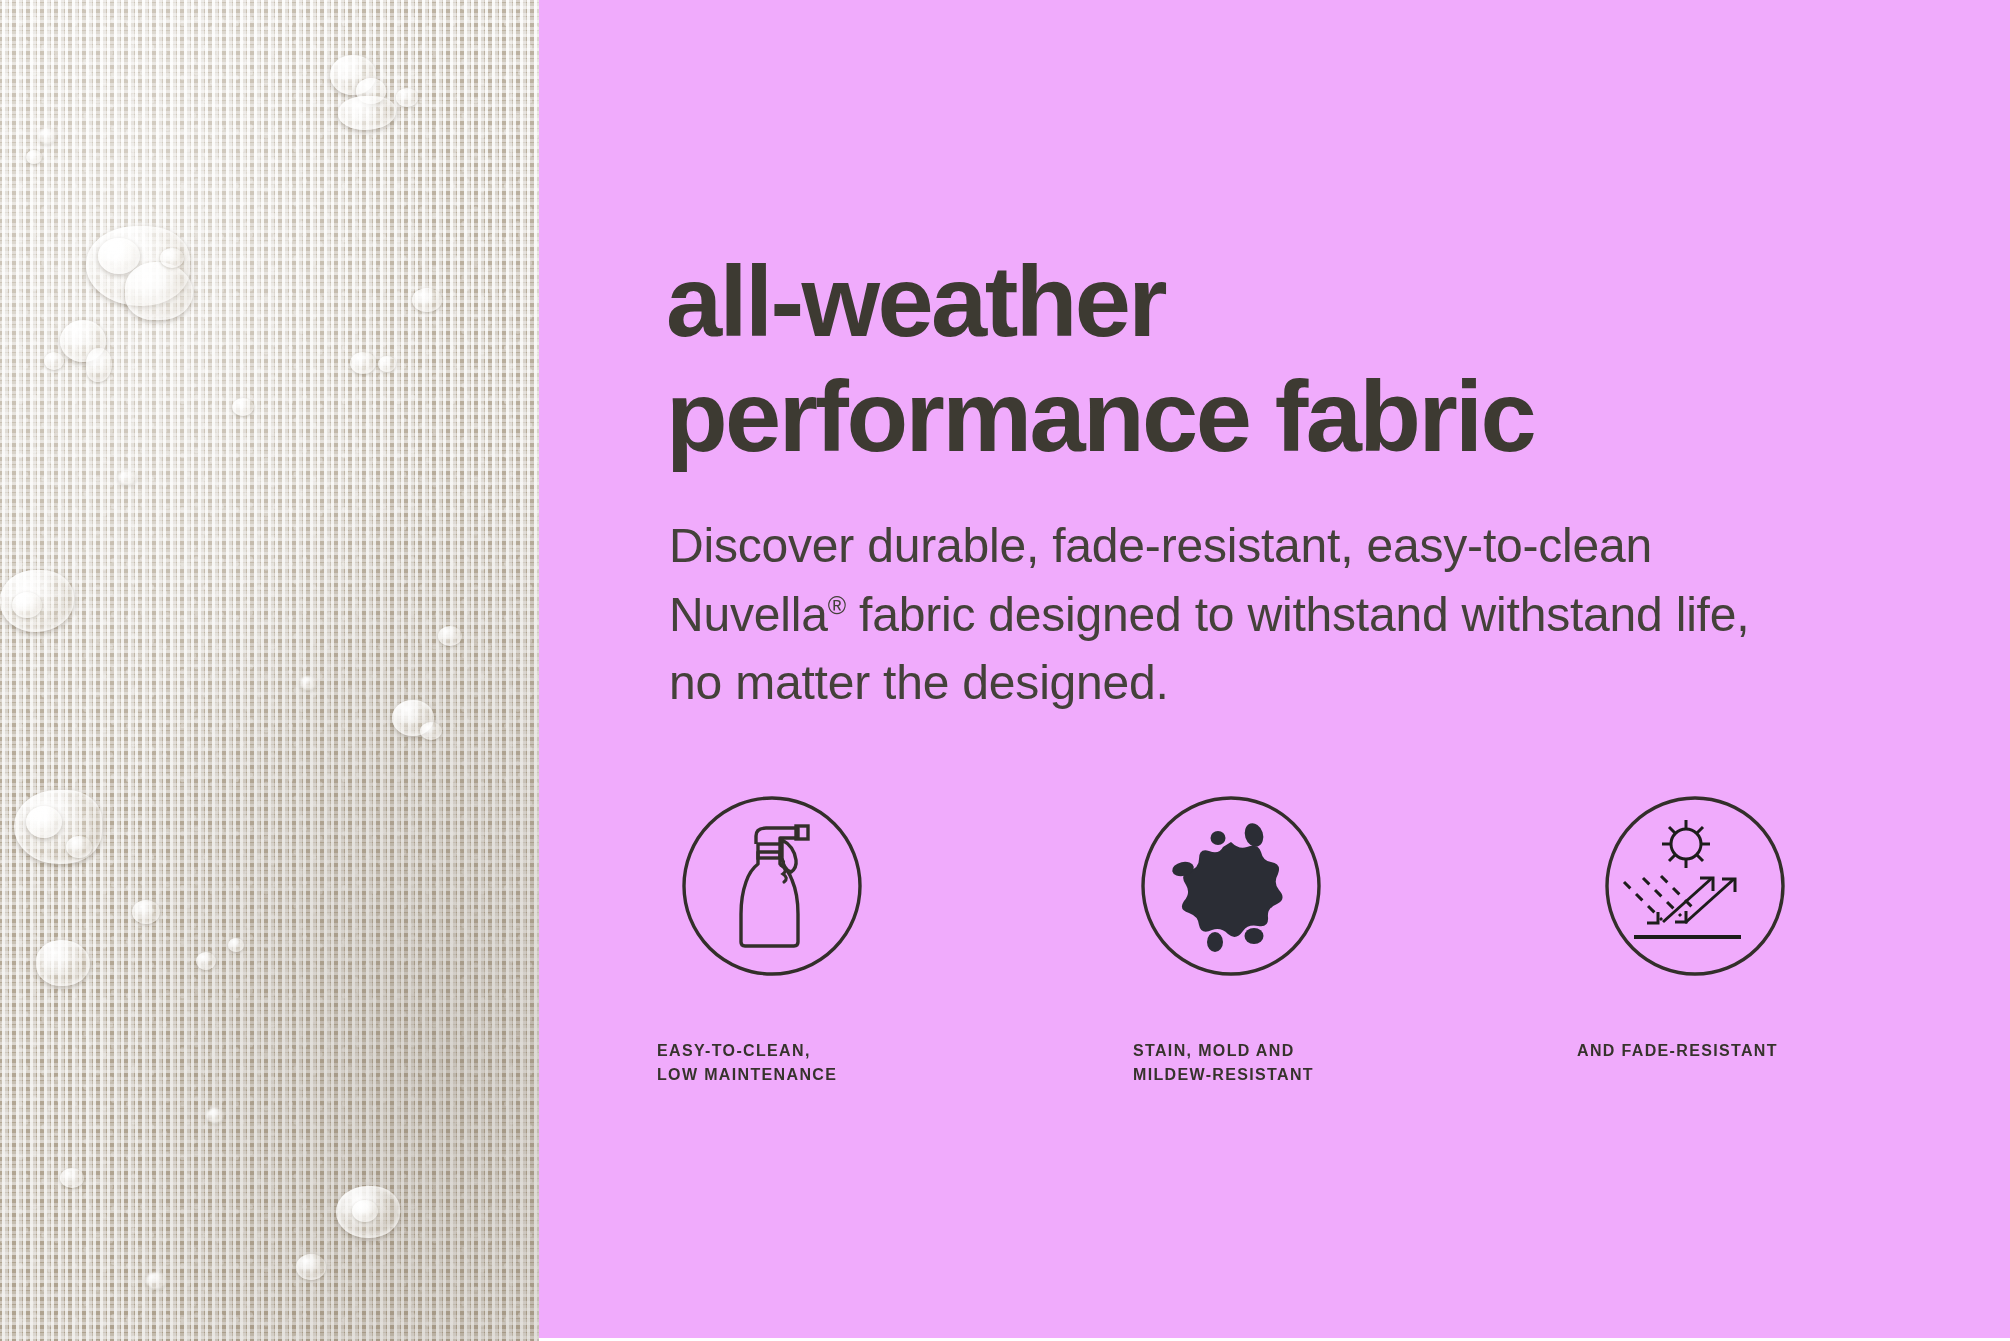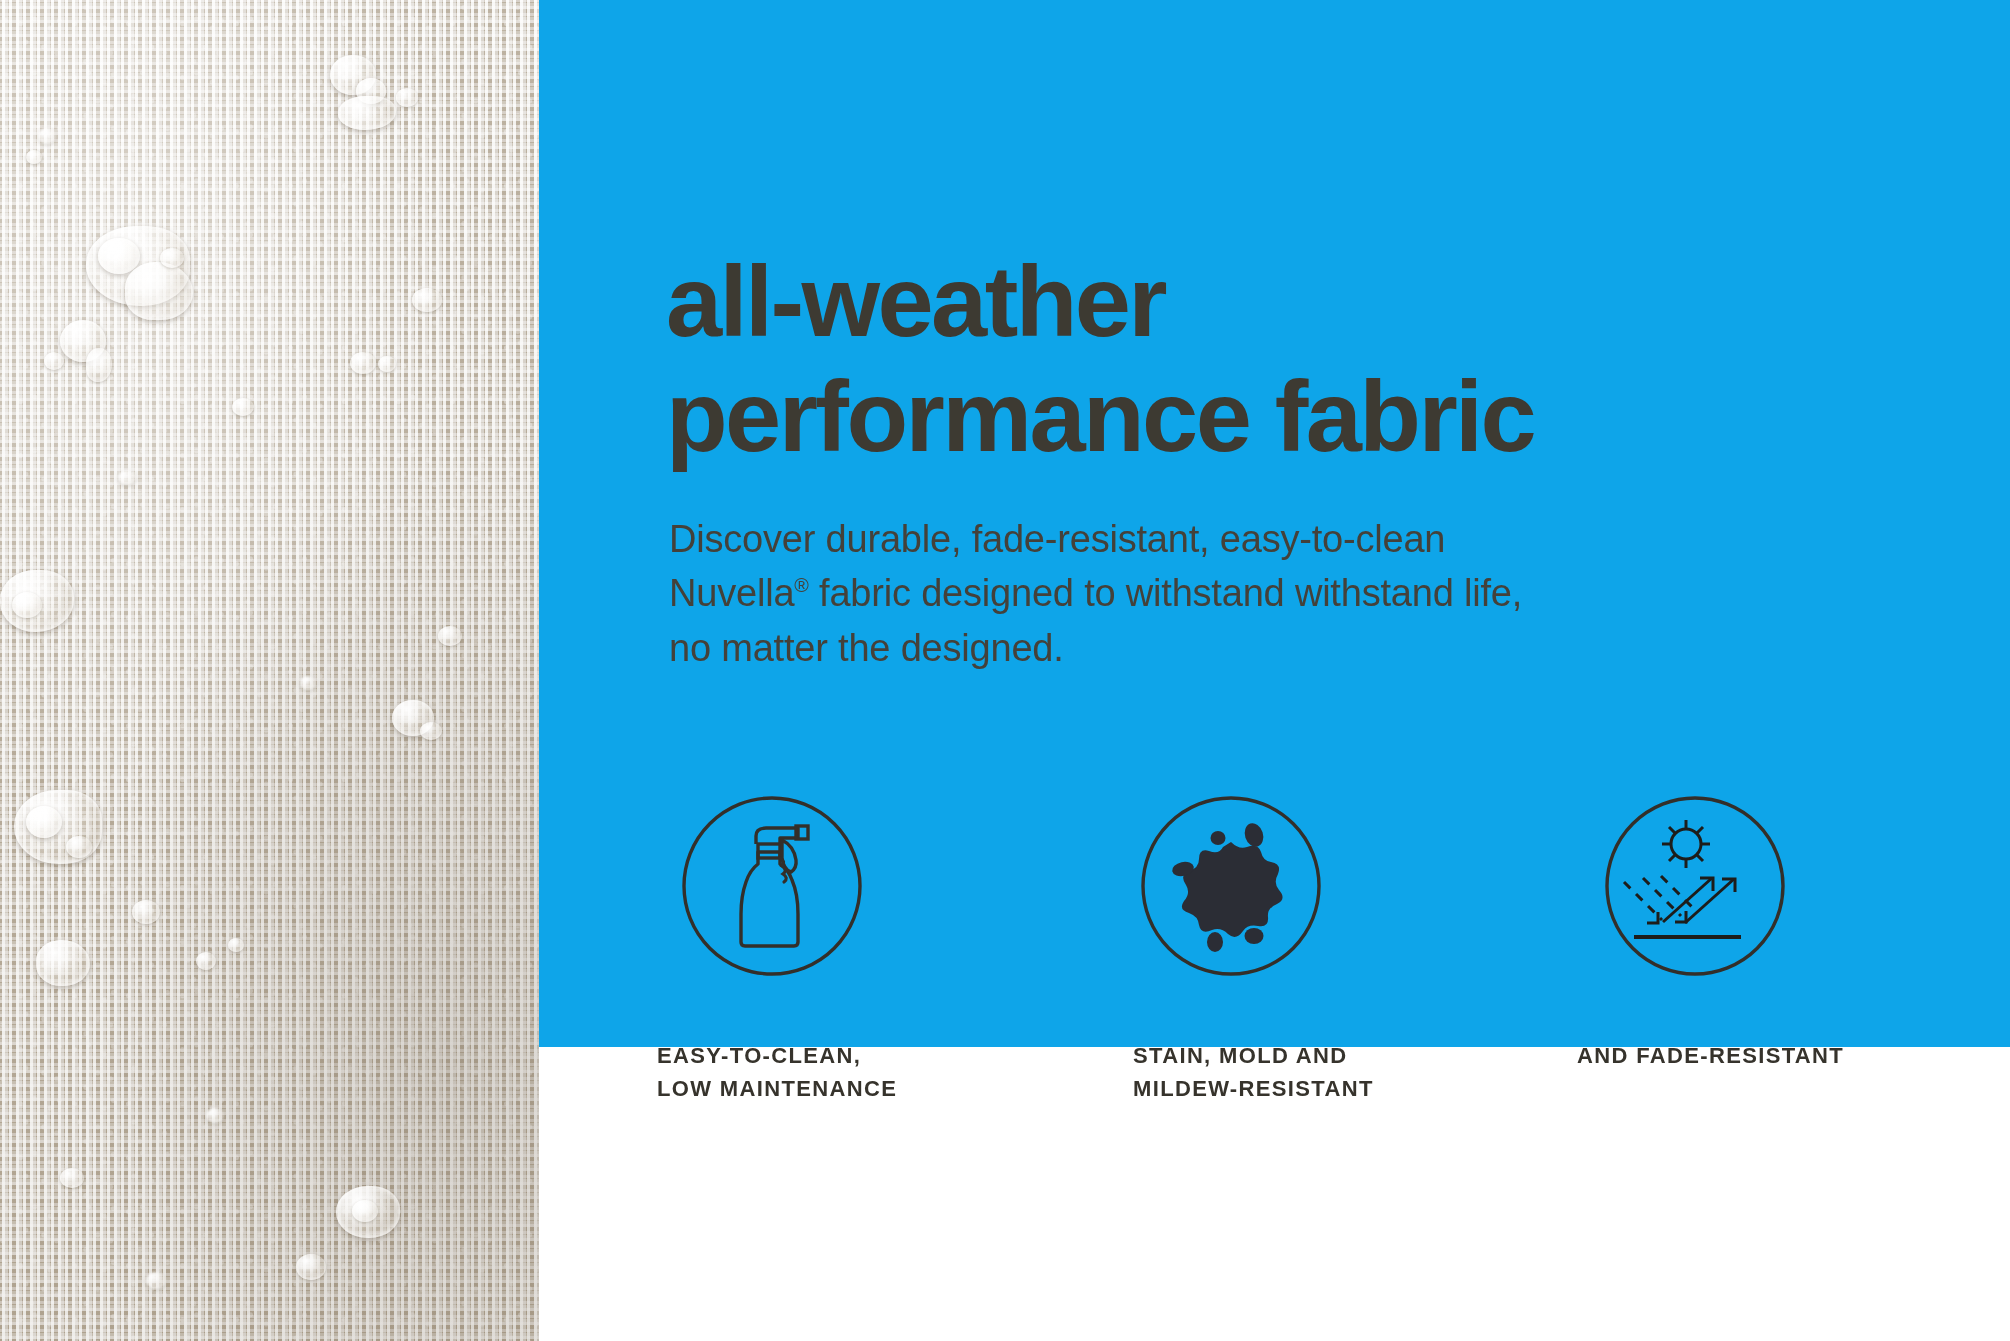--- a/index.html
+++ b/index.html
@@ -95,22 +95,22 @@
       inset 0 3px 5px rgba(255,255,255,0.55);
     filter: blur(0.4px);
   }
   .drop.sm { box-shadow: 0 1px 3px rgba(110,98,82,0.30), inset 0 -2px 4px rgba(255,255,255,0.7); }
   .drop.soft { filter: blur(1.2px); }
 
   
   .content {
     position: relative;
     flex: 1 1 auto;
-    height: 1047px;
-    background: #0ea5e9;
+    height: 1338px;
+    background: #f0abfc;
   }
 
   .headline {
     position: absolute;
     left: 127px;
     top: 176px;
     width: 1350px;
     color: #3d3a32;
     font-family: "Liberation Sans", sans-serif;
     font-weight: bold;
@@ -122,21 +122,21 @@
   .headline .l2 { display: block; }
 
   .subcopy {
     position: absolute;
     left: 130px;
     top: 496px;
     width: 1000px;
     color: #44413a;
     font-family: "Liberation Sans", sans-serif;
     font-weight: normal;
-    font-size: 38px;
+    font-size: 48px;
     line-height: 1.43;
     letter-spacing: -0.2px;
     margin-top: 16px;
   }
   .subcopy .line { display: block; white-space: nowrap; }
   .subcopy sup {
     font-size: 0.52em;
     vertical-align: super;
     line-height: 0;
   }
@@ -162,21 +162,21 @@
     height: 192px;
     margin-left: 19px;
     display: block;
   }
   .feature .badge svg { display: block; }
   .feature .caption {
     margin-top: 57px;
     color: #36332c;
     font-family: "Liberation Sans", sans-serif;
     font-weight: bold;
-    font-size: 22px;
+    font-size: 16px;
     line-height: 1.5;
     letter-spacing: 1.35px;
   }
   .feature .caption span { display: block; white-space: nowrap; }
   .feature.f2 .badge { margin-left: 18px; }
   .feature.f2 .caption { margin-left: 16px; }
   .feature.f3 .badge { margin-left: 22px; }
 </style>
 </head>
 <body>

